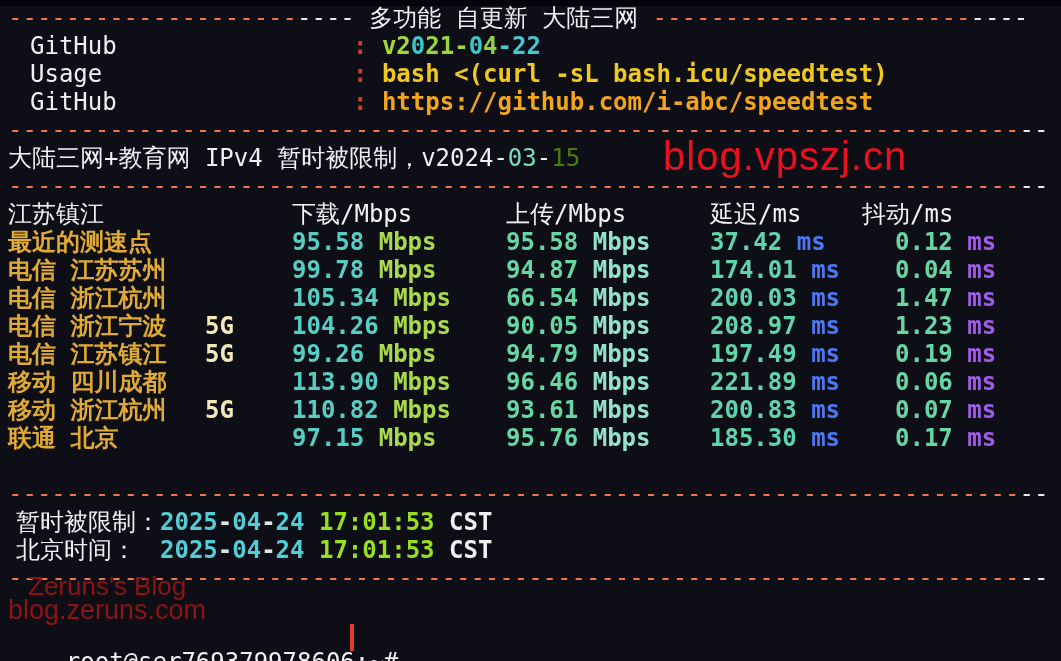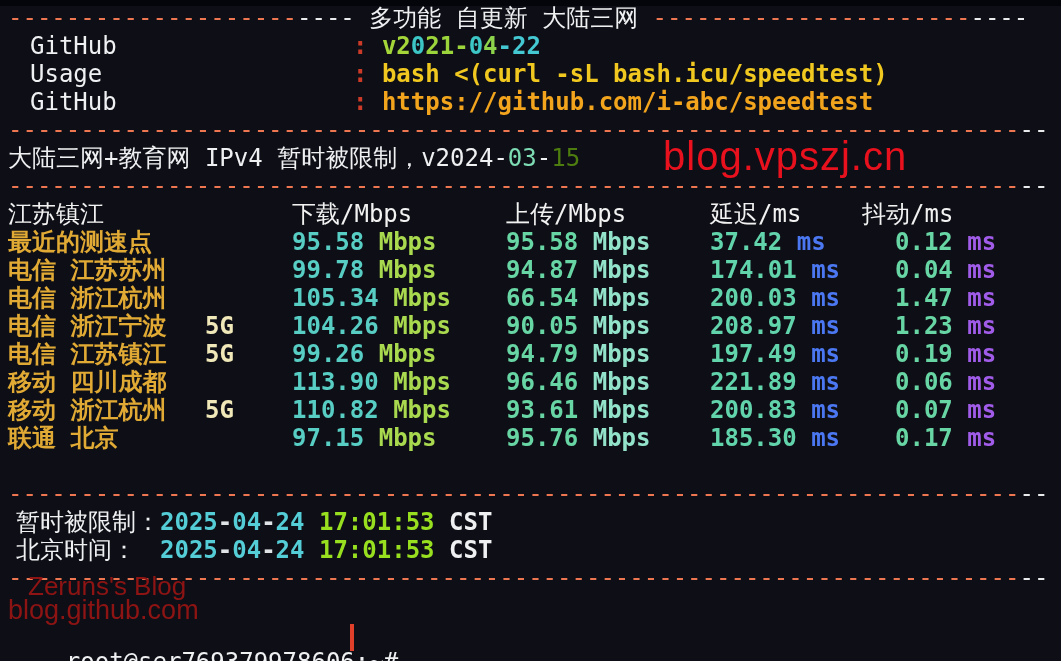--- a/index.html
+++ b/index.html
@@ -81,19 +81,19 @@
     <span class="tval"><span style="color: rgb(84, 205, 214);">2025</span><span style="color: rgb(223, 227, 230);">-</span><span style="color: rgb(84, 205, 214);">04</span><span style="color: rgb(223, 227, 230);">-</span><span style="color: rgb(84, 205, 214);">24</span><span style="color: rgb(223, 227, 230);"> </span><span style="color: rgb(151, 223, 31);">17:01:53</span><span style="color: rgb(238, 240, 242);"> CST</span></span>
   </div>
   <div class="line" style="top:536px;width:1045px">
     <span class="tlabel">北京时间：</span>
     <span class="tval"><span style="color: rgb(84, 205, 214);">2025</span><span style="color: rgb(223, 227, 230);">-</span><span style="color: rgb(84, 205, 214);">04</span><span style="color: rgb(223, 227, 230);">-</span><span style="color: rgb(84, 205, 214);">24</span><span style="color: rgb(223, 227, 230);"> </span><span style="color: rgb(151, 223, 31);">17:01:53</span><span style="color: rgb(238, 240, 242);"> CST</span></span>
   </div>
 
   <div class="line" style="top:564px"><span style="color: rgb(238, 119, 82);">----------------------------------------------------------------------</span><span style="color: rgb(232, 234, 236);">--</span></div>
 
   <div class="wm wm-zeruns-name">Zeruns's Blog</div>
-  <div class="wm wm-zeruns-url">blog.github.com</div>
+  <div class="wm wm-zeruns-url">blog.zeruns.com</div>
 
   <div class="line" style="top:620px">
     <span>root@ser769379978606:~#</span>
   </div>
   <div class="cursor"></div>
 </div>
 
 </body></html>

